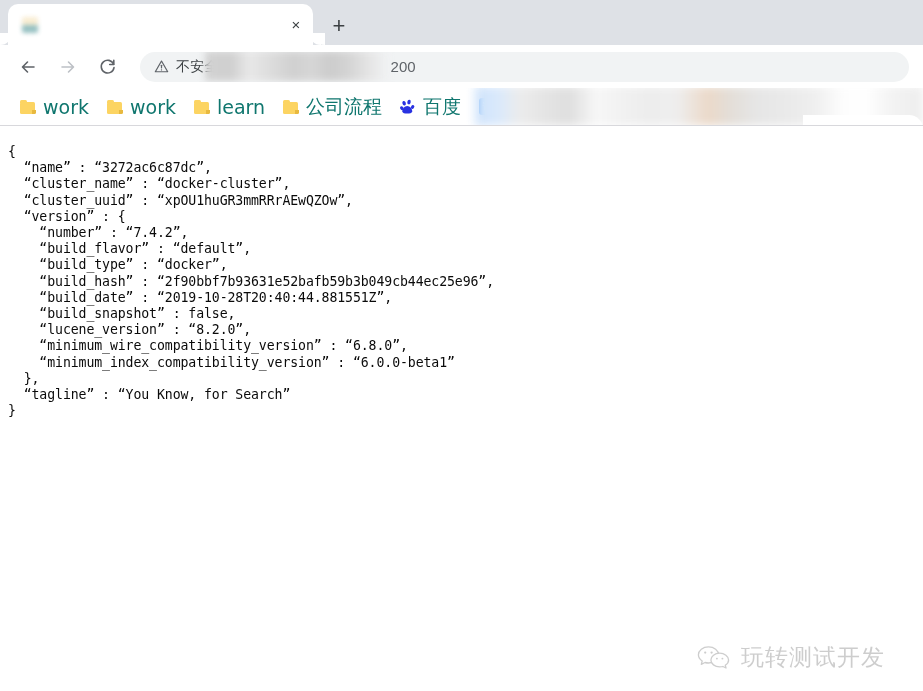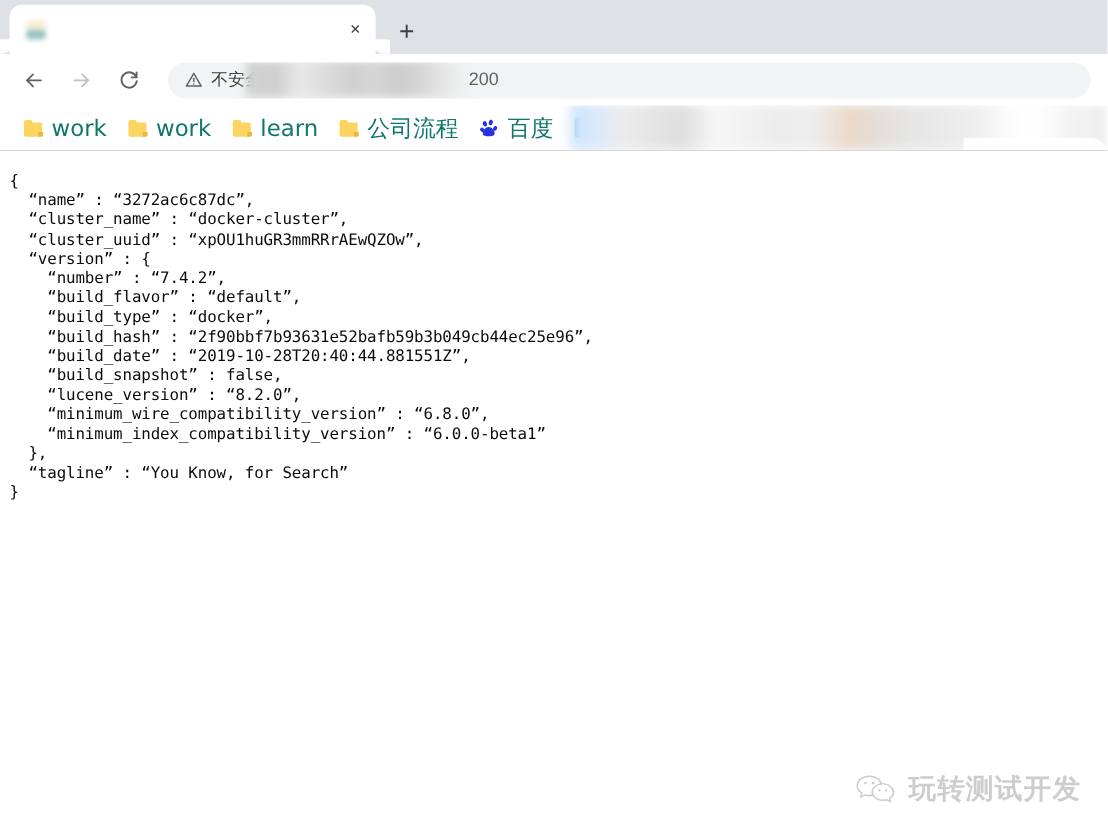--- a/index.html
+++ b/index.html
@@ -297,27 +297,26 @@
     font-size: 13.2px;
     line-height: 16.2px;
     color: #0a0a0a;
     white-space: pre;
     letter-spacing: -0.1px;
   }
 
   
   .watermark {
     position: absolute;
-    right: 22px;
+    right: 38px;
     bottom: 18px;
     display: flex;
     align-items: center;
     opacity: .42;
     pointer-events: none;
-    font-weight: bold;
   }
   .wm-logo { width: 34px; height: 26px; position: relative; flex: 0 0 auto; }
   .wm-text {
     margin-left: 10px;
     font-size: 23px;
     color: #8a8a8a;
     font-family: "DejaVu Sans", sans-serif;
     letter-spacing: 1px;
     white-space: nowrap;
   }

